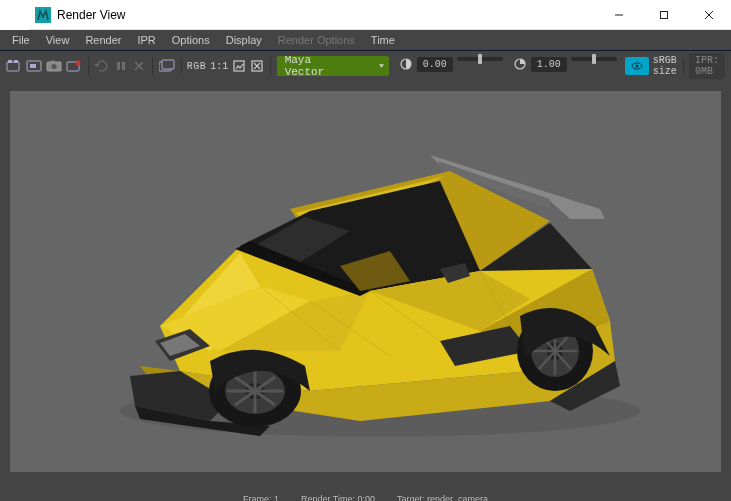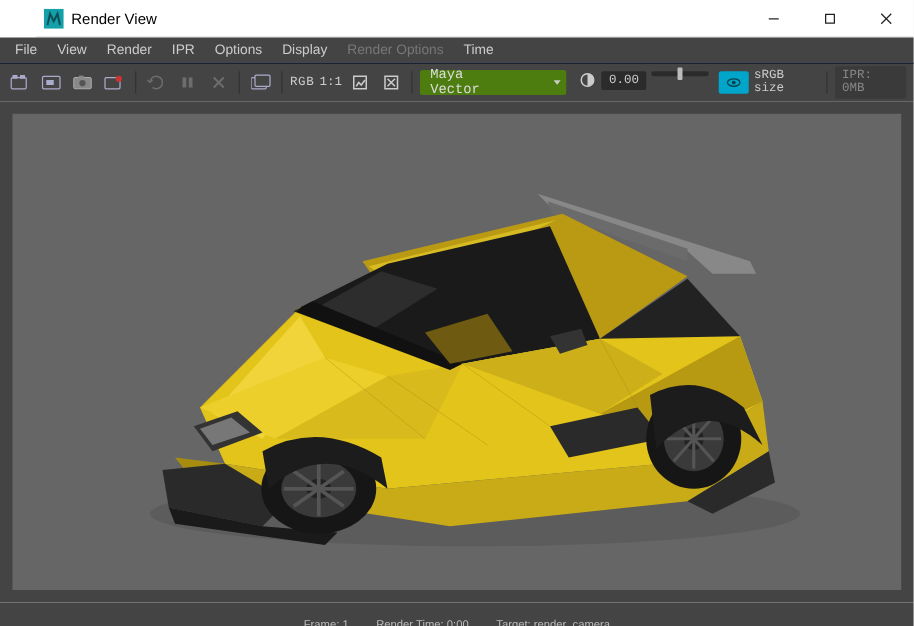--- a/index.html
+++ b/index.html
@@ -319,20 +319,32 @@
           <circle cx="7" cy="7" r="5" fill="none" stroke="#ccc" stroke-width="1.2"></circle>
           <path d="M7 2 A5 5 0 0 1 7 12 Z" fill="#ccc"></path>
         </svg>
     </span>
     <div class="numbox">0.00</div>
     <div class="slider">
         <div class="thumb" style="left:21px;"></div>
       </div>
   </div>
 
+  <div class="exposure-block">
+    <span>
+      <svg width="14" height="14" viewBox="0 0 14 14">
+          <circle cx="7" cy="7" r="5" fill="none" stroke="#ccc" stroke-width="1.2"></circle>
+          <path d="M7 7 L7 2 A5 5 0 0 1 12 7 Z" fill="#ccc"></path>
+        </svg>
+    </span>
+    <div class="numbox">1.00</div>
+    <div class="slider">
+        <div class="thumb" style="left:21px;"></div>
+      </div>
+  </div>
 
   <div style="flex:1"></div>
 
   <div class="color-tag">
     <svg width="12" height="12" viewBox="0 0 12 12">
         <ellipse cx="6" cy="6" rx="5" ry="3" fill="none" stroke="#093f46" stroke-width="1"></ellipse>
         <circle cx="6" cy="6" r="1.5" fill="#093f46"></circle>
       </svg>
   </div>
   <span class="txt11">sRGB size</span>

